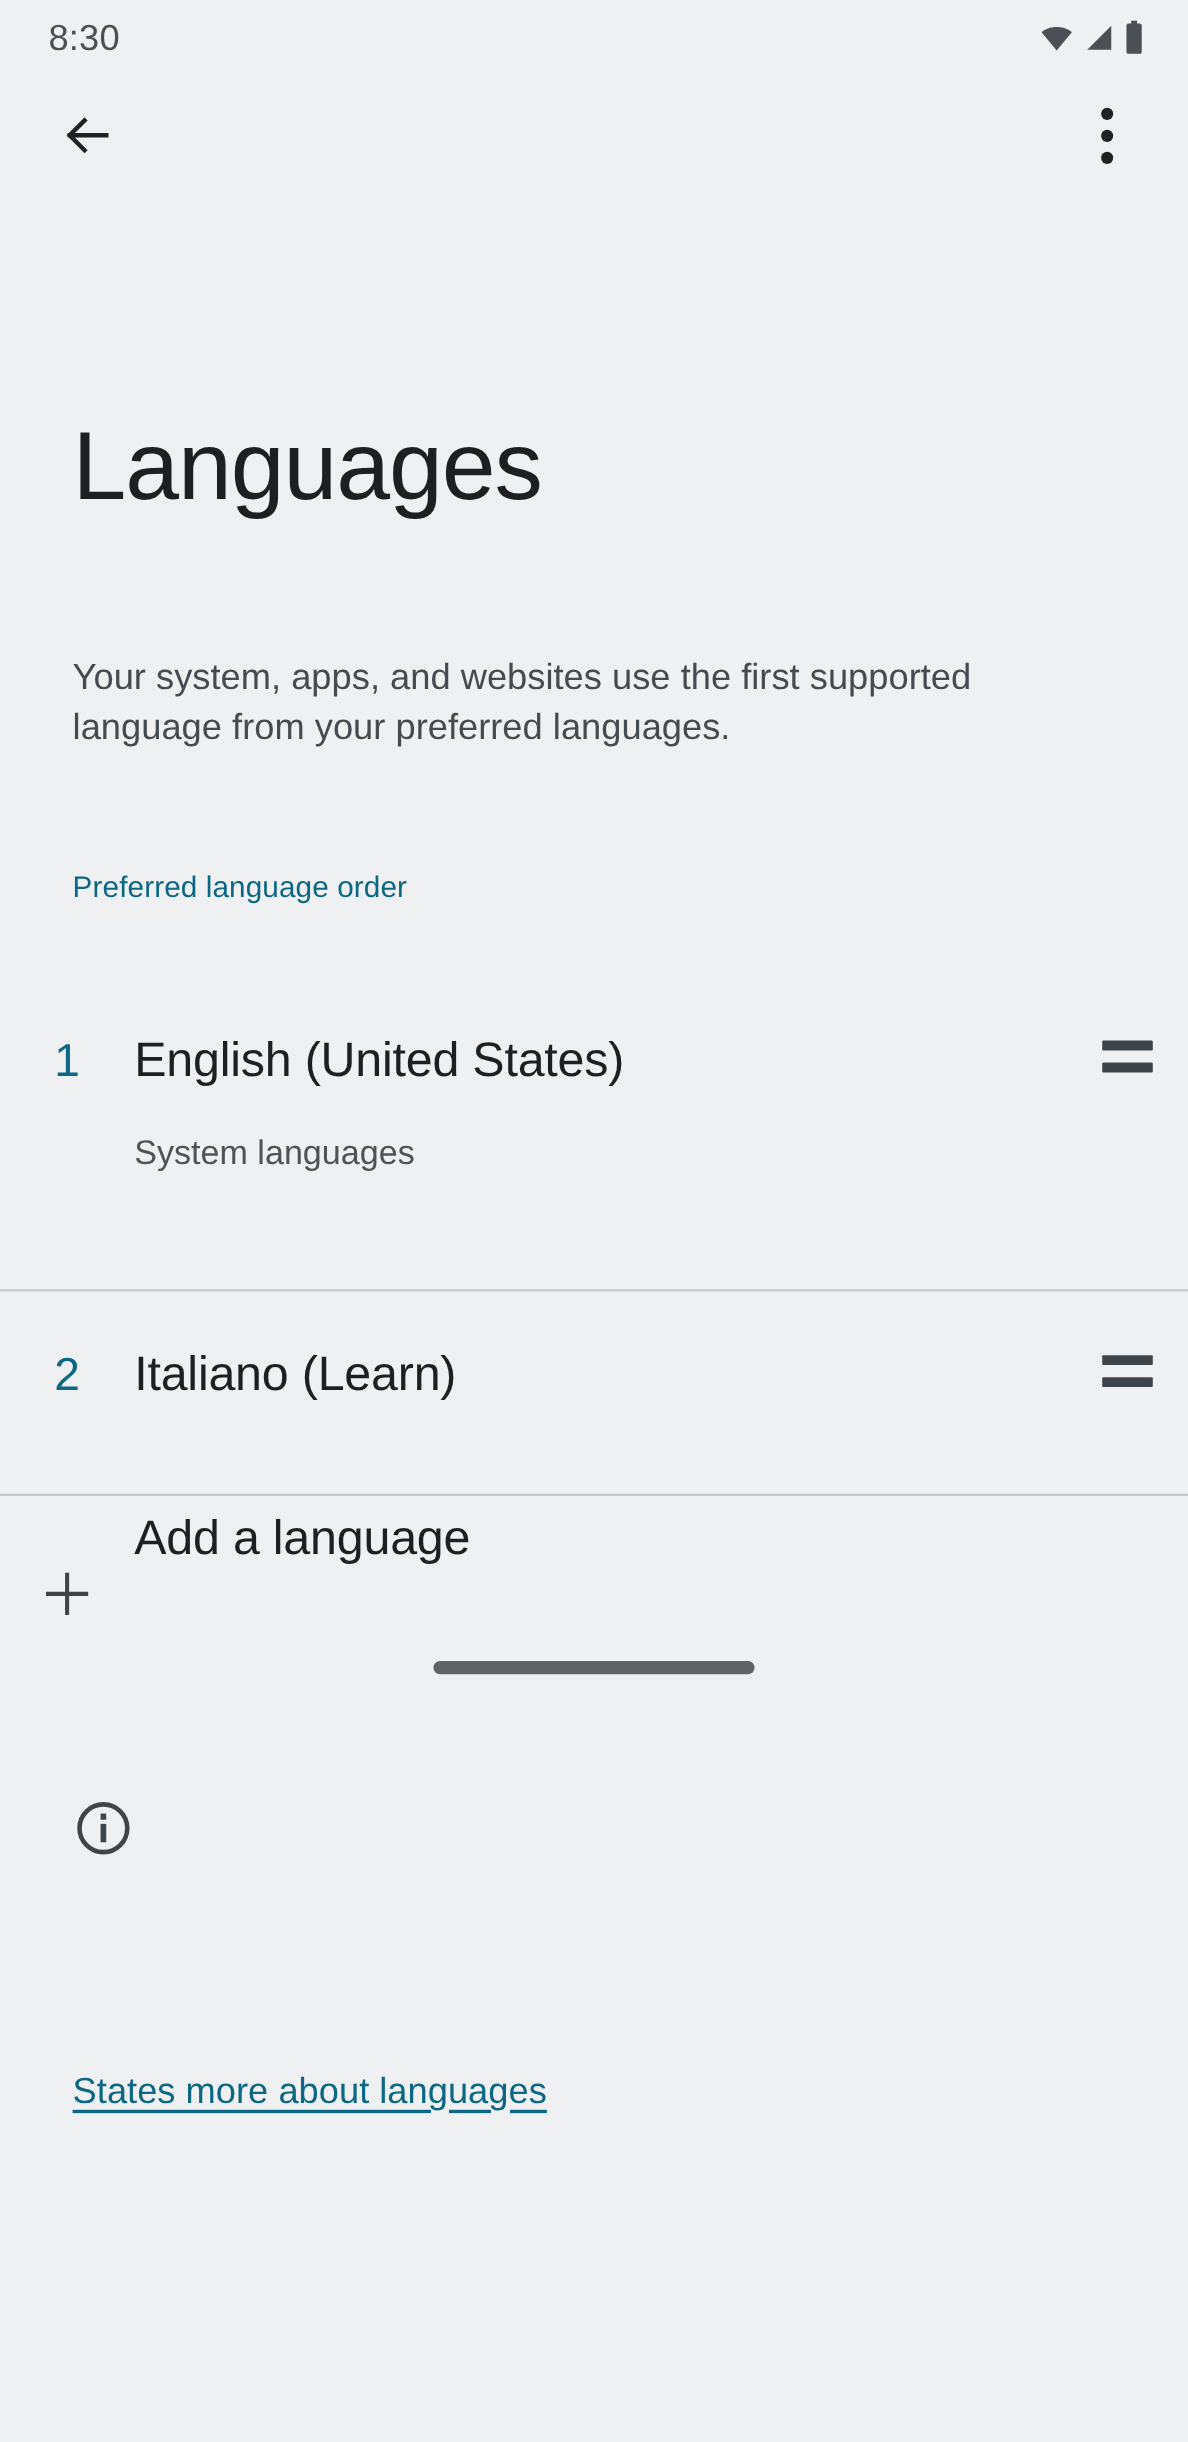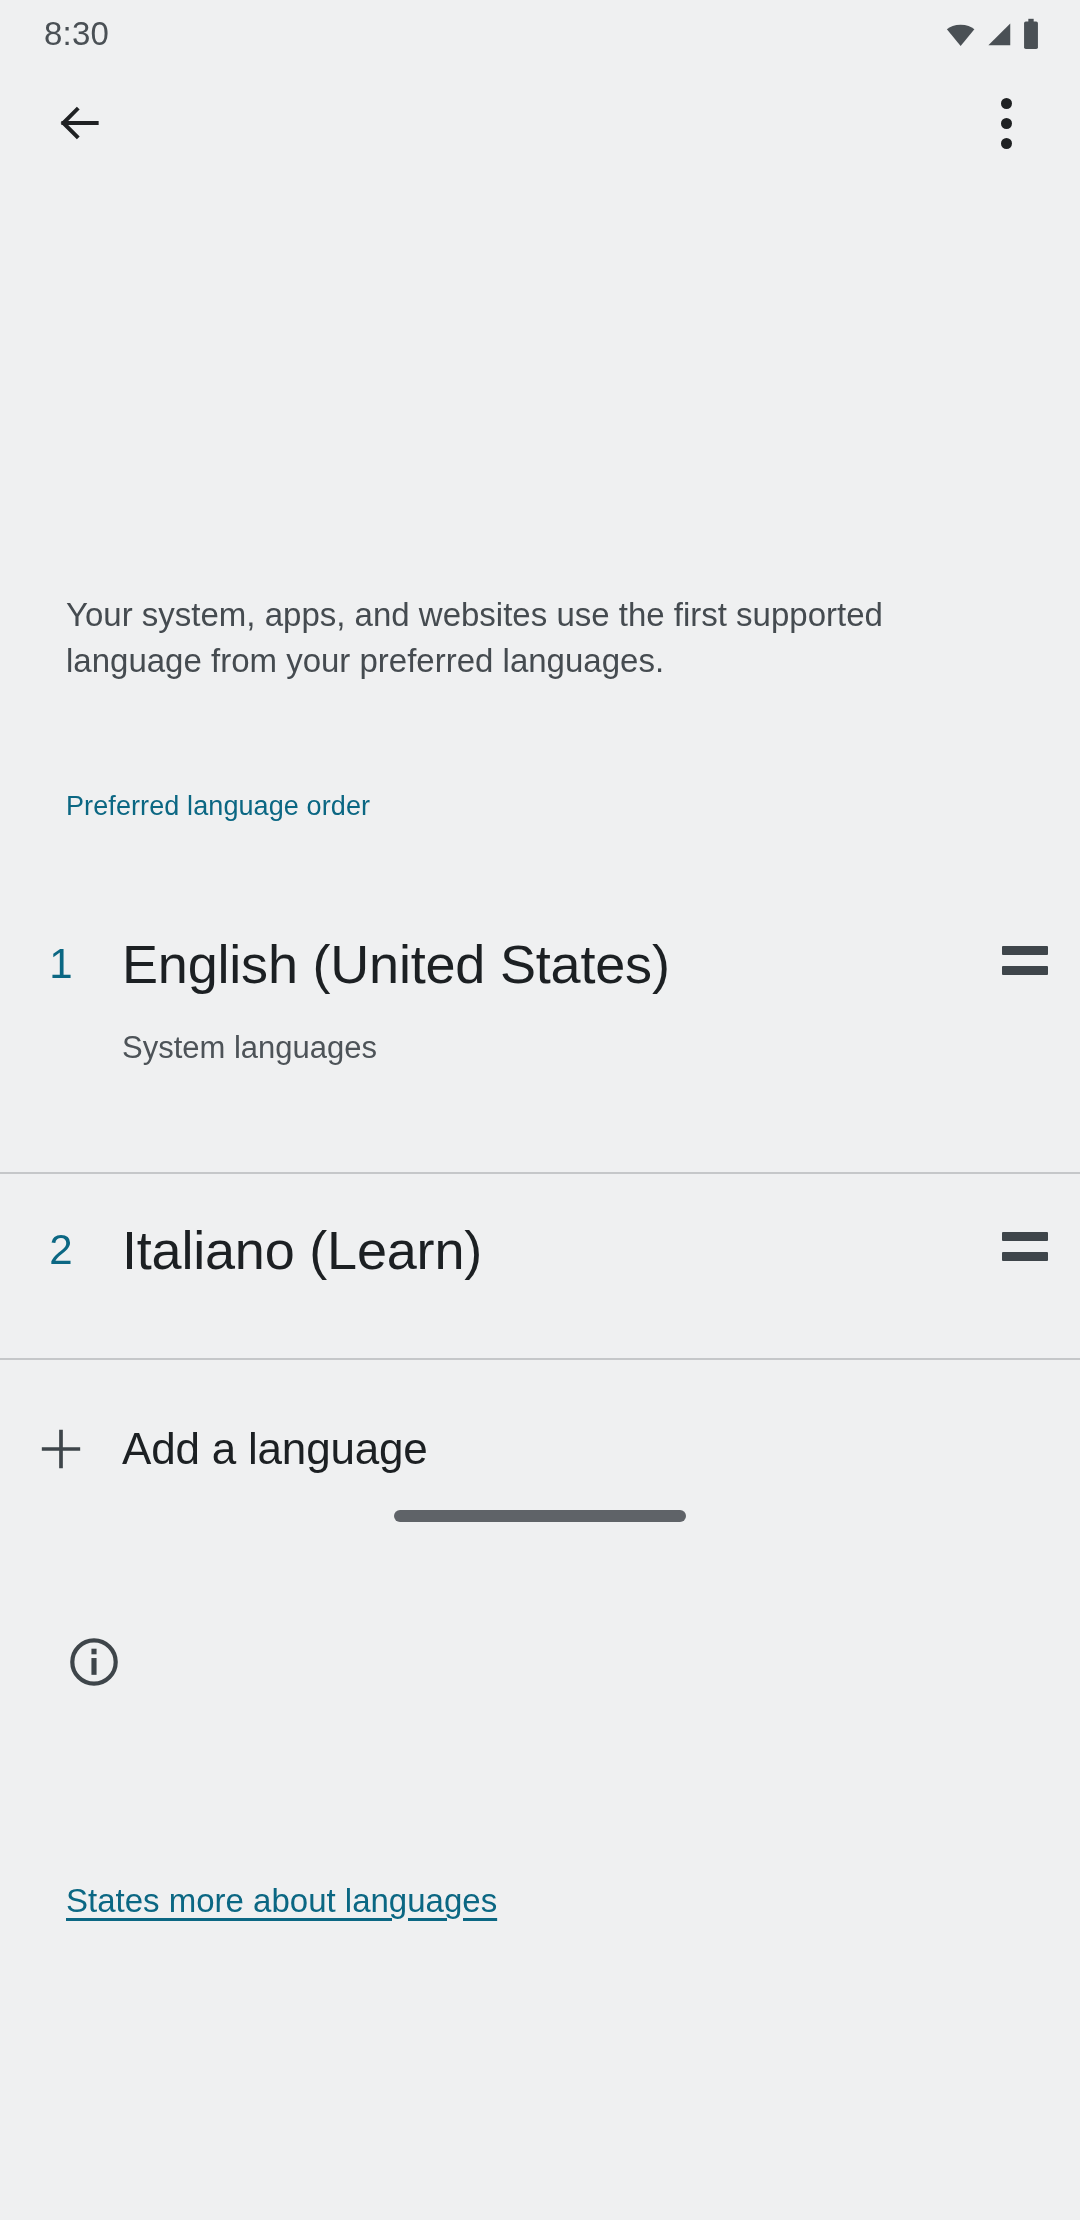--- a/index.html
+++ b/index.html
@@ -69,38 +69,38 @@
     cursor:pointer;
   }
   .lang-row.row-1 { height:288px; padding-top:52px; }
   .lang-row.row-2 { height:188px; padding-top:48px; border-top:2px solid #c5c7c9; border-bottom:2px solid #c5c7c9; }
   .lang-index {
     width:100px; flex:0 0 100px; text-align:center;
     font-size:42px; color:#0b6783; line-height:56px; padding-left:22px;
   }
   .lang-texts { flex:1 1 auto; padding-left:22px; }
   .lang-name {
-    font-size:54px; color:#1c2023; line-height:56px; letter-spacing:-.2px;
+    font-size:44px; color:#1c2023; line-height:56px; letter-spacing:-.2px;
   }
   .lang-sub {
     margin-top:36px; font-size:31px; color:#4d5358; line-height:40px;
   }
   .drag-handle {
     flex:0 0 110px; width:110px; padding-top:10px;
     display:flex; flex-direction:column; align-items:center; gap:11px;
     cursor:grab;
   }
   .drag-handle span {
     display:block; width:46px; height:9px; background:#3e454a; border-radius:1px;
   }
 
   
   .add-row {
     position:absolute; top:1374px; left:0; width:1080px; height:150px;
-    display:flex; align-items:center; cursor:pointer;
+    display:flex; cursor:pointer;
   }
   .add-icon-wrap {
     width:100px; flex:0 0 100px; display:flex; align-items:center; justify-content:center;
     padding-left:22px;
   }
   .add-label {
     padding-left:22px; font-size:44px; color:#1c2023; letter-spacing:-.2px;
   }
 
   
@@ -149,20 +149,21 @@
         <path fill="none" stroke="#1f2123" stroke-width="1.9" stroke-linecap="square" d="M20 12H4M10.5 5.5L4 12l6.5 6.5"></path>
       </svg>
     </div>
     <div class="overflow-btn">
       <i></i>
       <i></i>
       <i></i>
     </div>
   </div>
 
+  <h1 class="page-title">Languages</h1>
   <p class="page-desc">Your system, apps, and websites use the first supported language from your preferred languages.</p>
 
   <div class="section-label">Preferred language order</div>
 
   <div class="lang-list">
 
     <div class="lang-row row-1">
       <div class="lang-index">1</div>
       <div class="lang-texts">
         <div class="lang-name">English (United States)</div>

